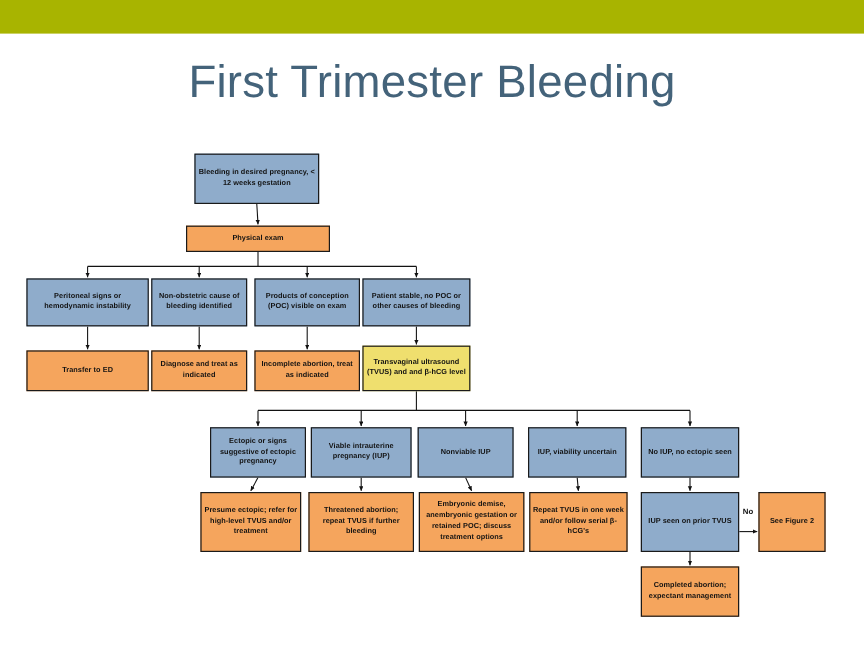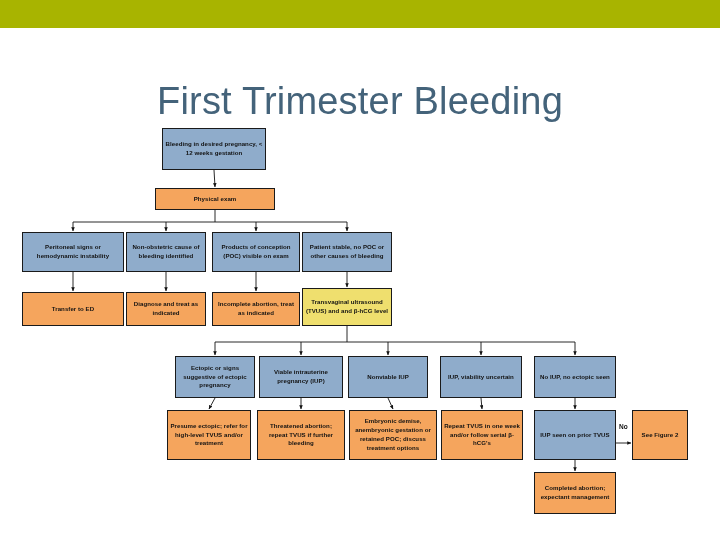--- a/index.html
+++ b/index.html
@@ -30,21 +30,20 @@
     position: absolute;
     left: 0;
     top: 48px;
     width: 720px;
     text-align: center;
     font-size: 38px;
     font-weight: 400;
     color: #44637a;
     letter-spacing: 0.2px;
     white-space: nowrap;
-    margin-top: 32px;
   }
 
   
   #flowchart {
     position: absolute;
     left: 0;
     top: 0;
     width: 720px;
     height: 540px;
   }

